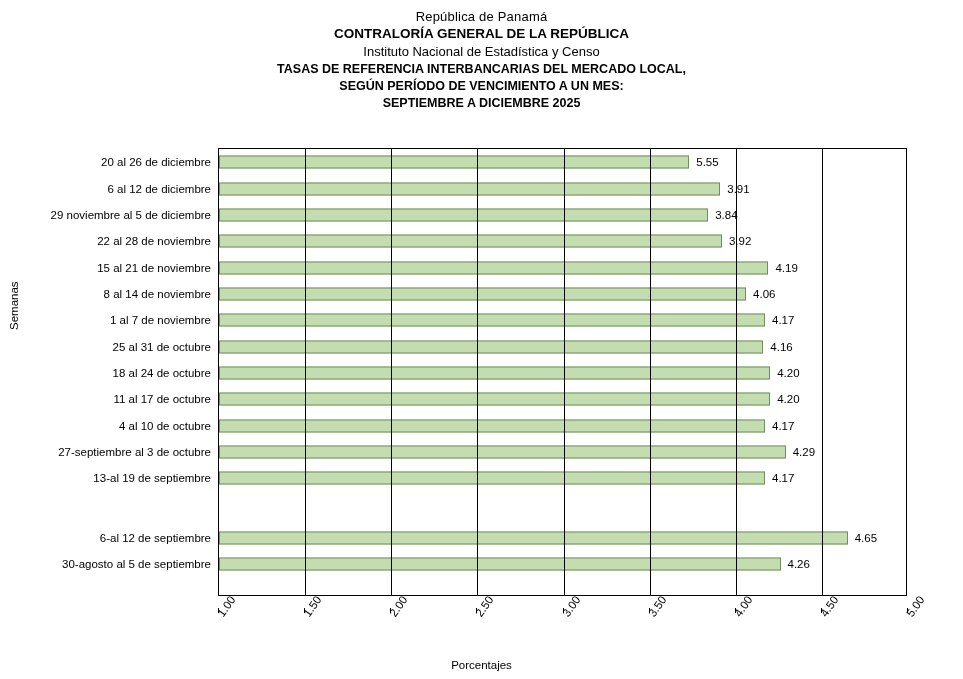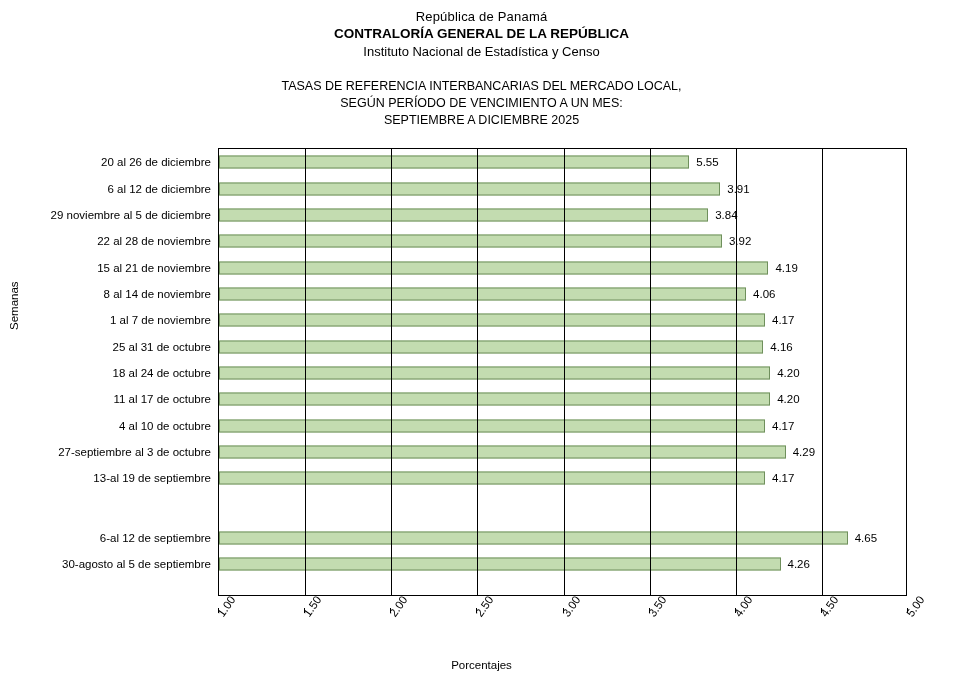--- a/index.html
+++ b/index.html
@@ -30,22 +30,22 @@
     font-size: 13.5px;
     font-weight: bold;
     line-height: 18px;
   }
   .hdr-line3 {
     font-size: 13px;
     line-height: 18px;
   }
   .title-block {
     text-align: center;
-    margin-top: 17px;
-    font-weight: normal;
+    margin-top: 0;
+    font-weight: bold;
     font-size: 12.5px;
     line-height: 17px;
   }
 
   
   .chart-area {
     position: absolute;
     left: 0;
     top: 0;
     width: 963px;

